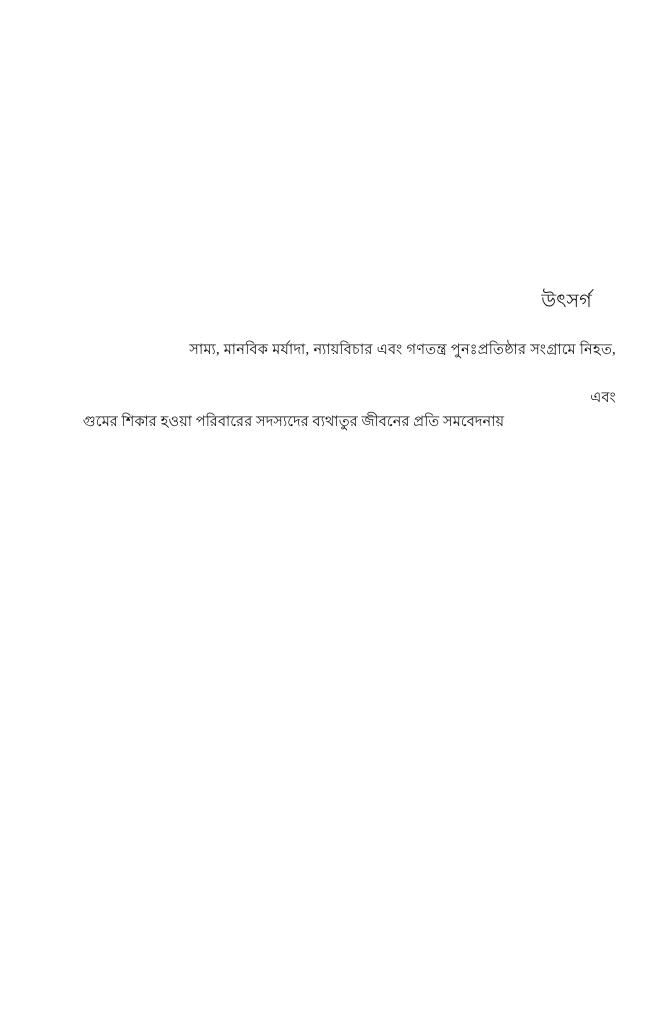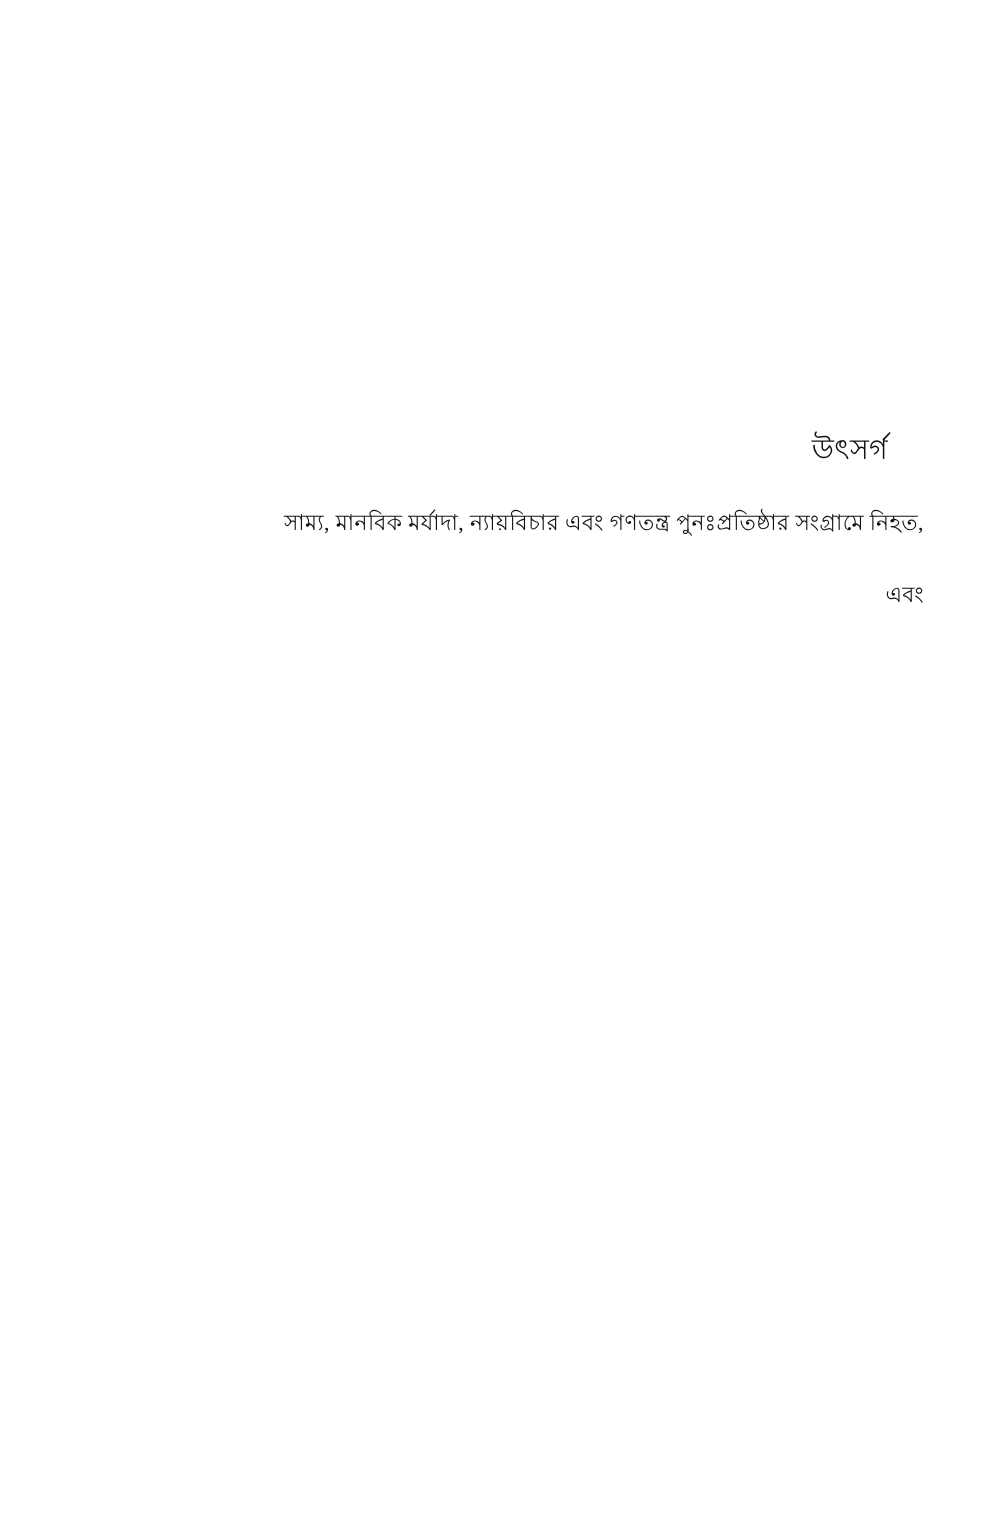--- a/index.html
+++ b/index.html
@@ -77,14 +77,15 @@
   }
 </style>
 </head>
 <body>
 
 <div class="page">
   <div class="dedication-block">
     <div class="heading">উৎসর্গ</div>
     <div class="line line-1">সাম্য,  মানবিক  মর্যাদা,  ন্যায়বিচার  এবং  গণতন্ত্র  পুনঃপ্রতিষ্ঠার  সংগ্রামে  নিহত,</div>
     <div class="line line-3">এবং</div>
+    <div class="line line-4">গুমের শিকার হওয়া পরিবারের সদস্যদের ব্যথাতুর জীবনের প্রতি সমবেদনায়</div>
   </div>
 </div>
 
 </body></html>

